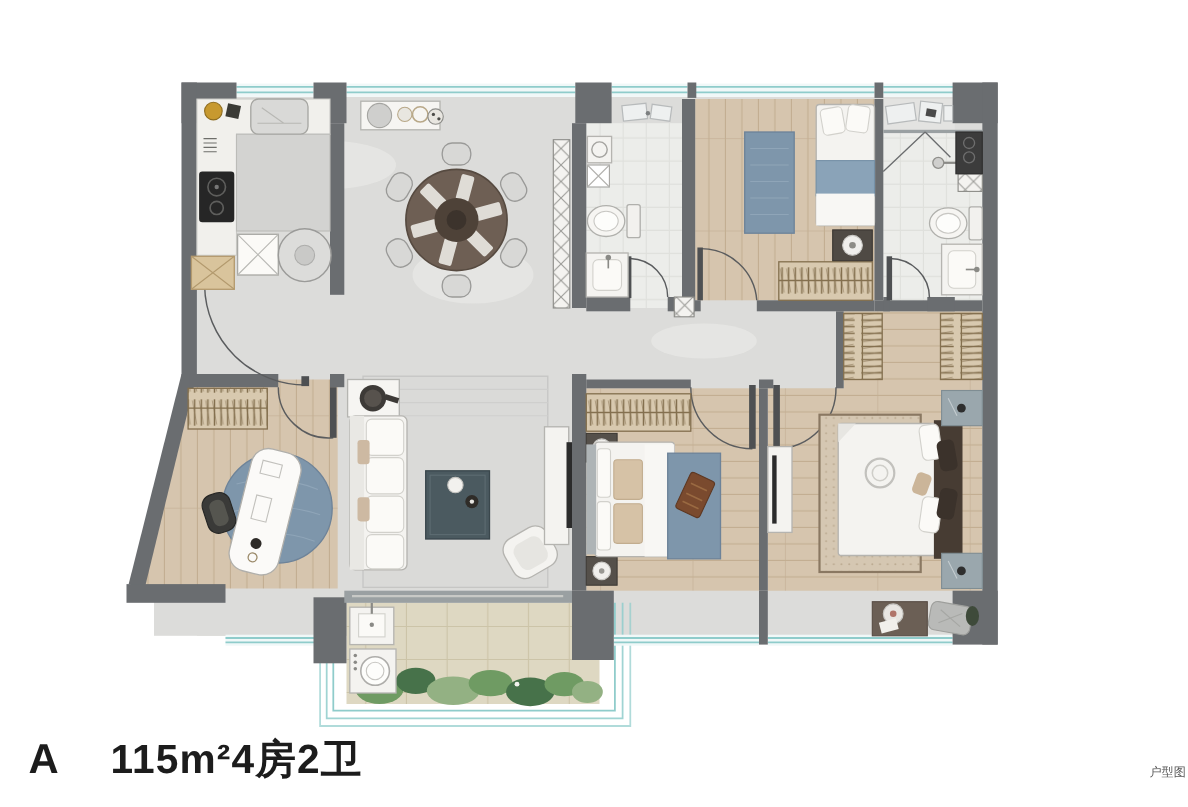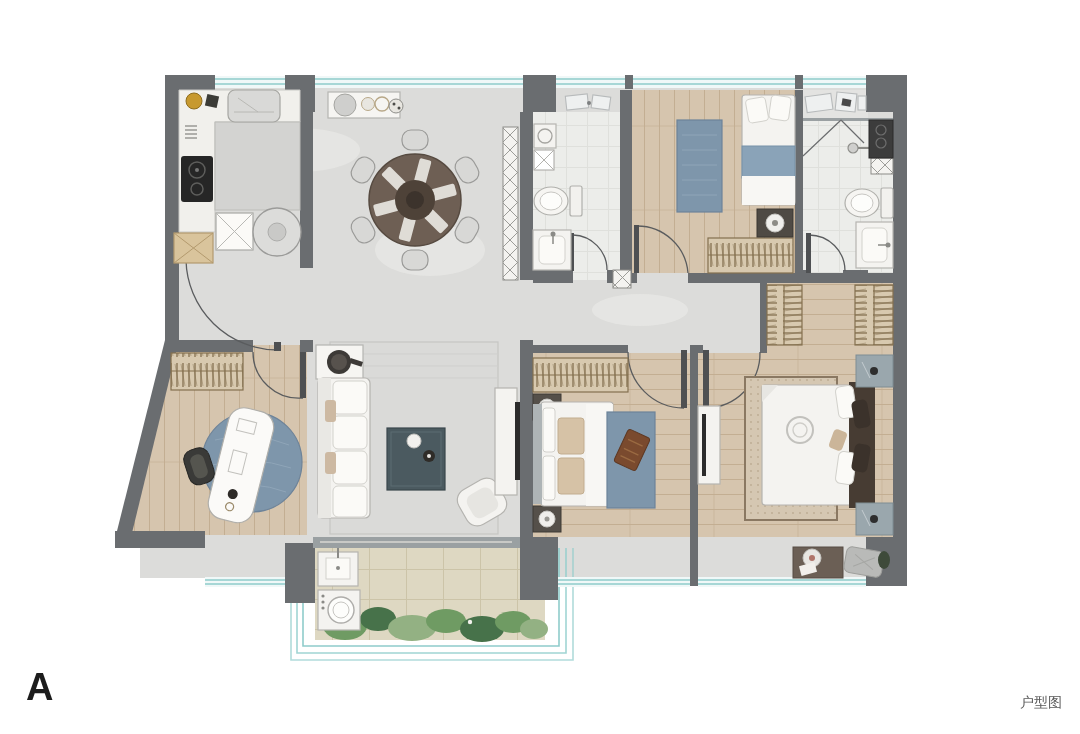--- a/index.html
+++ b/index.html
@@ -18,21 +18,21 @@
   .doorLeaf{fill:#4e5052;}
   .winLine{stroke:var(--window);stroke-width:1.6;fill:none;}
   .winFill{fill:var(--windowFill);}
   .hatchBox{stroke:var(--hatchLine);stroke-width:1.2;fill:none;}
   .sketch{fill:#eef0f0;stroke:var(--sketch);stroke-width:1.1;}
   .thinDark{stroke:#6b6d6f;stroke-width:1.2;fill:none;}
   
   .footer{position:absolute;left:26px;top:666px;display:flex;align-items:baseline;color:var(--text);}
   .unit-letter{font-size:38px;font-weight:bold;letter-spacing:1px;}
   .unit-spec{font-size:37px;font-weight:bold;margin-left:46px;letter-spacing:1px;}
-  .caption{position:absolute;right:18px;top:694px;font-size:14px;color:var(--caption);}
+  .caption{position:absolute;right:2px;top:694px;font-size:11px;color:var(--caption);}
 </style>
 </head>
 <body style="background: rgb(255, 255, 255);">
 
 <div class="stage">
 <svg width="1080" height="734" viewBox="0 0 1080 734">
   <defs>
     <pattern id="pWood" width="15" height="84" patternUnits="userSpaceOnUse">
       <rect width="15" height="84" style="fill:var(--wood)"></rect>
       <line x1="14.5" y1="0" x2="14.5" y2="84" style="stroke:var(--plank)" stroke-width="1"></line>
@@ -527,15 +527,16 @@
     <g>
       <rect x="566" y="95" width="22" height="14" class="sketch" transform="rotate(-6 577 102)"></rect>
       <rect x="592" y="96" width="18" height="13" class="sketch" transform="rotate(8 601 102)"></rect>
       <circle cx="589" cy="103" r="2" fill="#7c7f80"></circle>
     </g>
   </g>
 </svg>
 
 <div class="footer">
   <span class="unit-letter">A</span>
+  <span class="unit-spec">115m²4房2卫</span>
 </div>
 <div class="caption">户型图</div>
 </div>
 
 </body></html>

